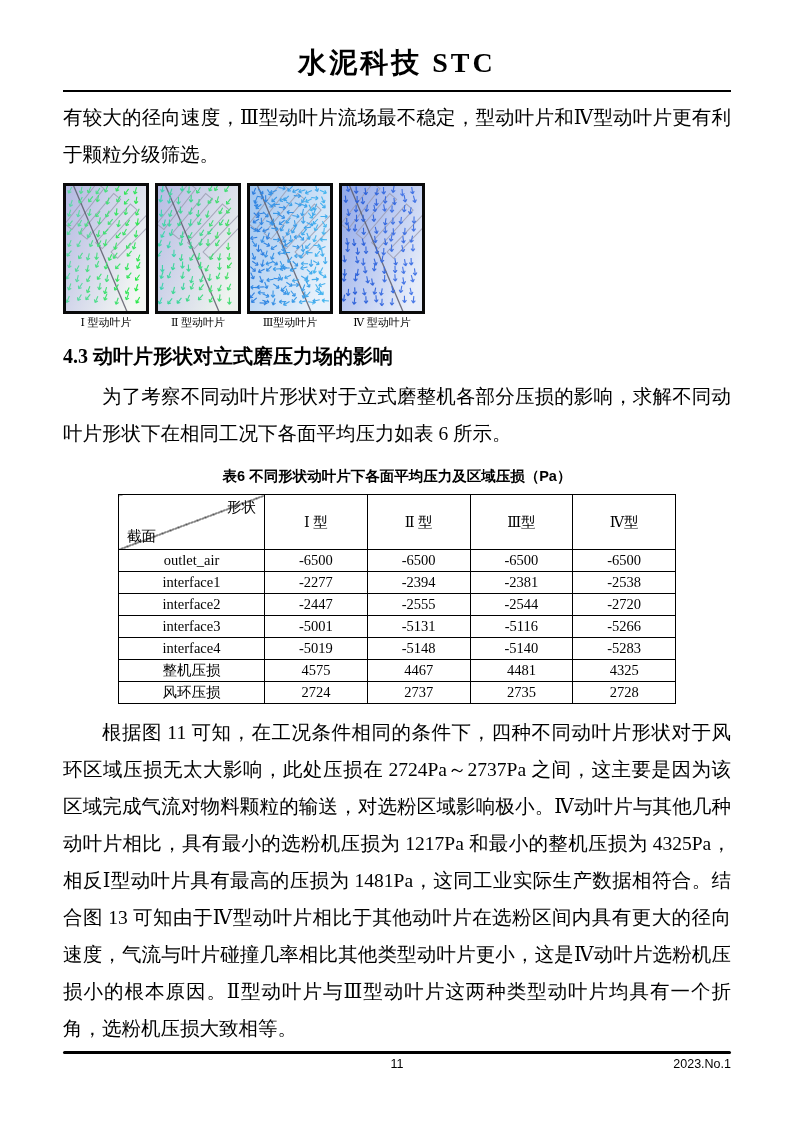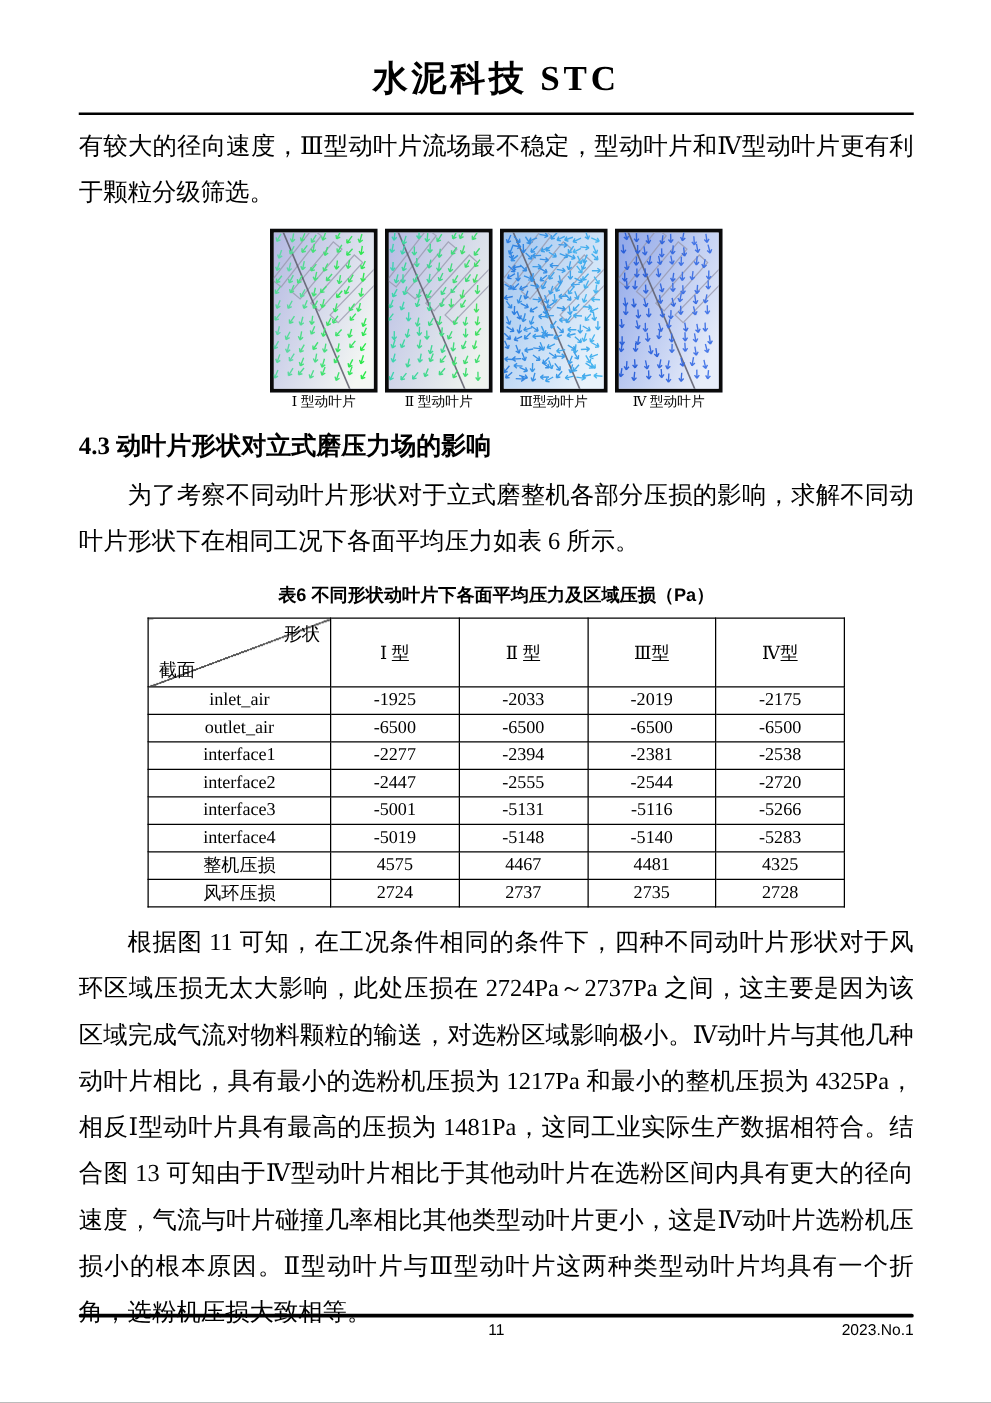--- a/index.html
+++ b/index.html
@@ -34,21 +34,20 @@
     text-align:justify;
     text-justify:inter-ideograph;
   }
   p.indent { text-indent:2em; }
   .p1 { margin-top:7px; }
 
   
   .figure-block { margin-top:10px; text-align:center; }
   .panels-row {
     display:flex;
-    justify-content:center;
     align-items:flex-start;
     gap:6px;
   }
   .panel-col { display:flex; flex-direction:column; align-items:center; }
   .panel-frame {
     width:86px; height:131px;
     border:3px solid #0a0a0a;
     background:#dfe4f2;
   }
   .panel-frame svg { display:block; }
@@ -681,27 +680,20 @@
             <span class="corner-bl">截面</span>
           </th>
         <th class="colhead">Ⅰ 型</th>
             <th class="colhead">Ⅱ 型</th>
             <th class="colhead">Ⅲ型</th>
             <th class="colhead">Ⅳ型</th>
           </tr>
       </thead>
       <tbody id="table-body">
           <tr>
-            <td>inlet_air</td>
-            <td>-1925</td>
-            <td>-2033</td>
-            <td>-2019</td>
-            <td>-2175</td>
-          </tr>
-          <tr>
             <td>outlet_air</td>
             <td>-6500</td>
             <td>-6500</td>
             <td>-6500</td>
             <td>-6500</td>
           </tr>
           <tr>
             <td>interface1</td>
             <td>-2277</td>
             <td>-2394</td>

